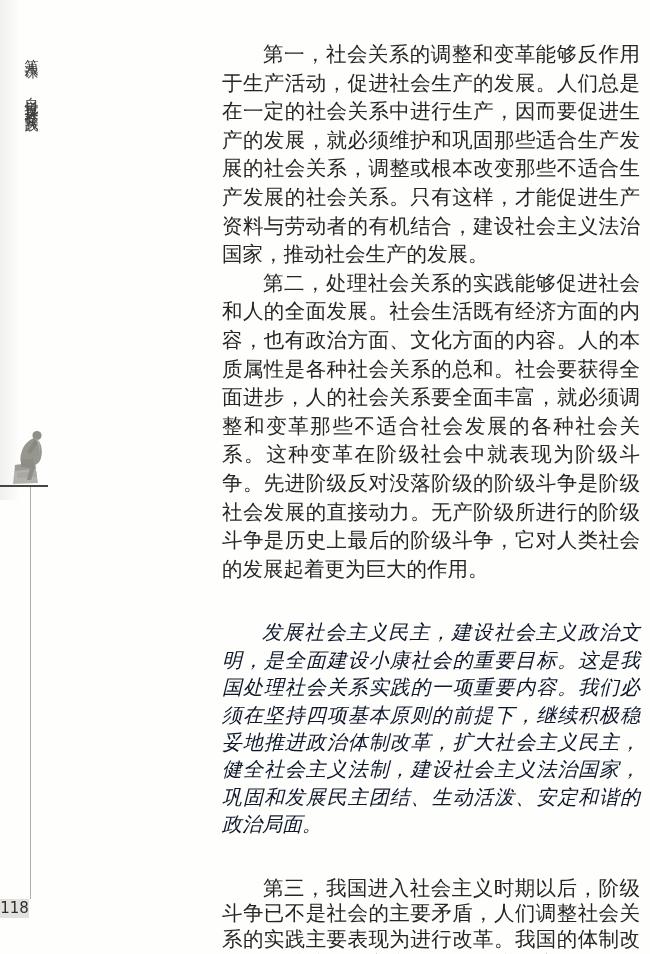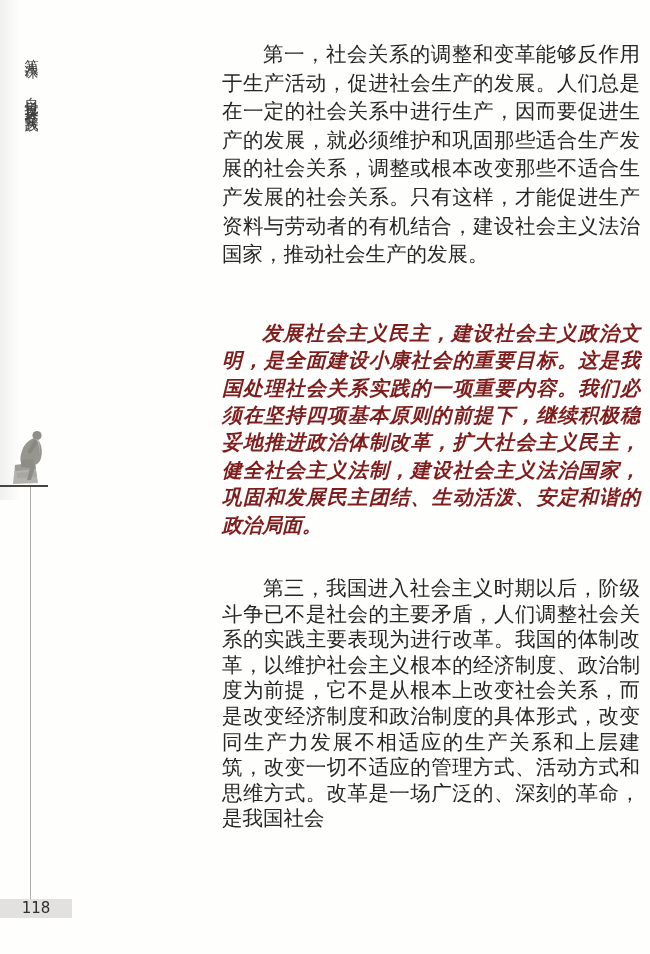--- a/index.html
+++ b/index.html
@@ -57,21 +57,21 @@
     left: 30px;
     top: 487px;
     width: 1px;
     height: 412px;
     background: #aeaca6;
   }
   .page-number-box {
     position: absolute;
     left: 0;
     top: 899px;
-    width: 72px;
+    width: 29px;
     height: 19px;
     background: #e2e1dd;
     color: #2e2e2c;
     font-size: 15px;
     line-height: 19px;
     text-align: center;
     padding-left: 0;
     box-sizing: border-box;
   }
   
@@ -87,23 +87,22 @@
     margin: 0;
     text-indent: 2em;
     font-size: 20.5px;
     line-height: 28.6px;
   }
   .content p.kai {
     font-family: "DejaVu Serif", serif;
     font-style: italic;
     font-size: 20px;
     line-height: 27.4px;
-    margin-top: 51px;
-    color: #7f1d1d;
-    font-weight: bold;
+    margin-top: 36px;
+    color: #0f172a;
   }
   .content p.last {
     margin-top: 37px;
     line-height: 25.6px;
   }
 </style>
 </head>
 <body>
 
 <div class="page">
@@ -136,17 +135,18 @@
 
   <div class="sidebar-hrule"></div>
   <div class="sidebar-vrule"></div>
 
   <div class="page-number-box">
     <span>118</span>
   </div>
 
   <div class="content">
     <p>第一，社会关系的调整和变革能够反作用于生产活动，促进社会生产的发展。人们总是在一定的社会关系中进行生产，因而要促进生产的发展，就必须维护和巩固那些适合生产发展的社会关系，调整或根本改变那些不适合生产发展的社会关系。只有这样，才能促进生产资料与劳动者的有机结合，建设社会主义法治国家，推动社会生产的发展。</p>
+    <p>第二，处理社会关系的实践能够促进社会和人的全面发展。社会生活既有经济方面的内容，也有政治方面、文化方面的内容。人的本质属性是各种社会关系的总和。社会要获得全面进步，人的社会关系要全面丰富，就必须调整和变革那些不适合社会发展的各种社会关系。这种变革在阶级社会中就表现为阶级斗争。先进阶级反对没落阶级的阶级斗争是阶级社会发展的直接动力。无产阶级所进行的阶级斗争是历史上最后的阶级斗争，它对人类社会的发展起着更为巨大的作用。</p>
     <p class="kai">发展社会主义民主，建设社会主义政治文明，是全面建设小康社会的重要目标。这是我国处理社会关系实践的一项重要内容。我们必须在坚持四项基本原则的前提下，继续积极稳妥地推进政治体制改革，扩大社会主义民主，健全社会主义法制，建设社会主义法治国家，巩固和发展民主团结、生动活泼、安定和谐的政治局面。</p>
     <p class="last">第三，我国进入社会主义时期以后，阶级斗争已不是社会的主要矛盾，人们调整社会关系的实践主要表现为进行改革。我国的体制改革，以维护社会主义根本的经济制度、政治制度为前提，它不是从根本上改变社会关系，而是改变经济制度和政治制度的具体形式，改变同生产力发展不相适应的生产关系和上层建筑，改变一切不适应的管理方式、活动方式和思维方式。改革是一场广泛的、深刻的革命，是我国社会</p>
   </div>
 
 </div>
 
 </body></html>

